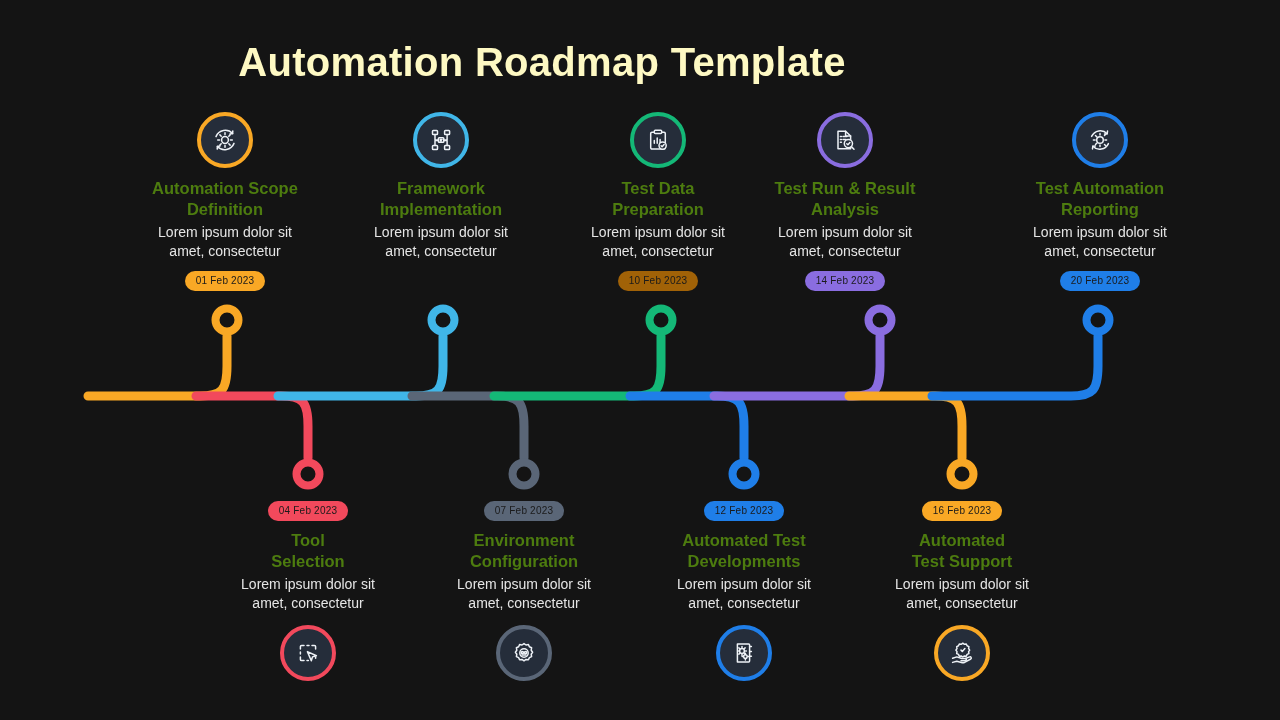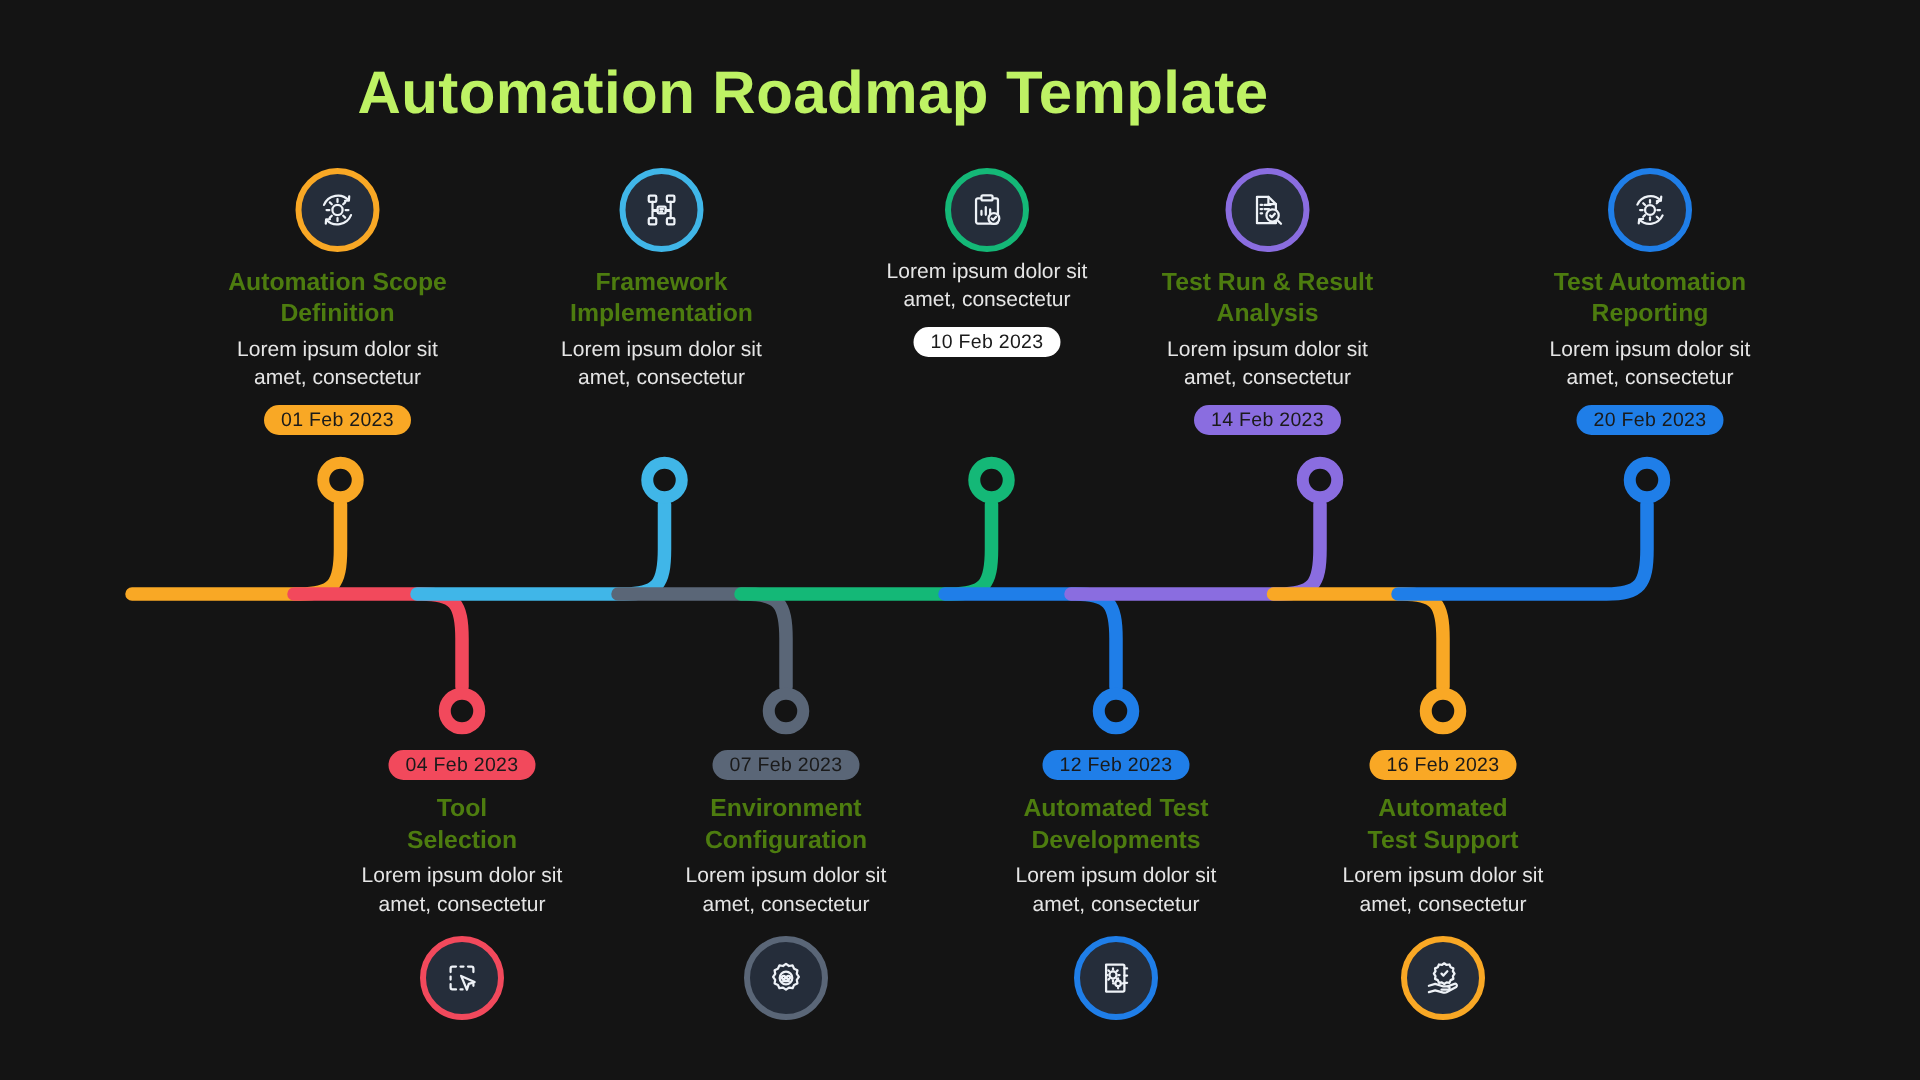--- a/index.html
+++ b/index.html
@@ -10,21 +10,21 @@
     overflow:hidden;
     position:relative;
     -webkit-font-smoothing:antialiased;
   }
   #stage{position:absolute;inset:0;}
 
   
   .title{
     position:absolute;left:0;top:40px;width:1084px;
     text-align:center;
-    color:#bef264;
+    color:#fef9c3;
     font-size:40px;
     font-weight:bold;
     letter-spacing:0.3px;
   }
 
   
   #track{position:absolute;left:0;top:0;width:1280px;height:720px;}
 
   
   .ms{position:absolute;width:210px;text-align:center;}
@@ -48,21 +48,21 @@
     color:#e5e5e5;
     font-size:14px;
     line-height:19px;
     margin-top:3px;
     white-space:pre-line;
   }
   .badge{
     display:inline-block;
     padding:3px 11px 4px 11px;
     border-radius:10px;
-    font-size:13px;
+    font-size:10px;
     color:#1a1a1a;
     font-weight:normal;
     letter-spacing:0.2px;
     line-height:13px;
   }
   .badge-wrap{margin-top:9px;}
 
   
   .ms.top .icon-wrap{order:1;}
   
@@ -185,24 +185,26 @@
        <svg width="32" height="32" viewBox="0 0 32 32">
     <g stroke="#eef2f7" stroke-width="1.5" fill="none" stroke-linecap="round" stroke-linejoin="round">
       <path d="M11.6 8.2H9.9a1.2 1.2 0 0 0-1.2 1.2v14.4A1.2 1.2 0 0 0 9.9 25h12.2a1.2 1.2 0 0 0 1.2-1.2V9.4a1.2 1.2 0 0 0-1.2-1.2h-1.7"></path>
       <rect x="12.3" y="6.2" width="7.4" height="3.4" rx="1"></rect>
       <path d="M12.3 19.2v-2.6M15.2 19.2v-5.1M18.1 19.2v-3.6"></path>
       <circle cx="20.6" cy="21.6" r="3.6" fill="#252d3a"></circle>
       <path d="M19.1 21.7l1 1 2-2.2"></path>
     </g>
           </svg>
      </div>
-        <div class="ms-desc">Lorem ipsum dolor sit
-amet, consectetur</div>
-        <div class="badge-wrap">
-       <span class="badge" style="background:#ffffff">10 Feb 2023</span>
+        <div class="ms-title">Test Data
+Preparation</div>
+        <div class="ms-desc">Lorem ipsum dolor sit
+amet, consectetur</div>
+        <div class="badge-wrap">
+       <span class="badge" style="background:#a16207">10 Feb 2023</span>
      </div>
       </div>
       <div class="ms bottom" style="left: 639px; top: 500px;">
         <div class="badge-wrap">
        <span class="badge" style="background:#1f7ee8">12 Feb 2023</span>
      </div>
         <div class="ms-title">Automated Test
 Developments</div>
         <div class="ms-desc">Lorem ipsum dolor sit
 amet, consectetur</div>

